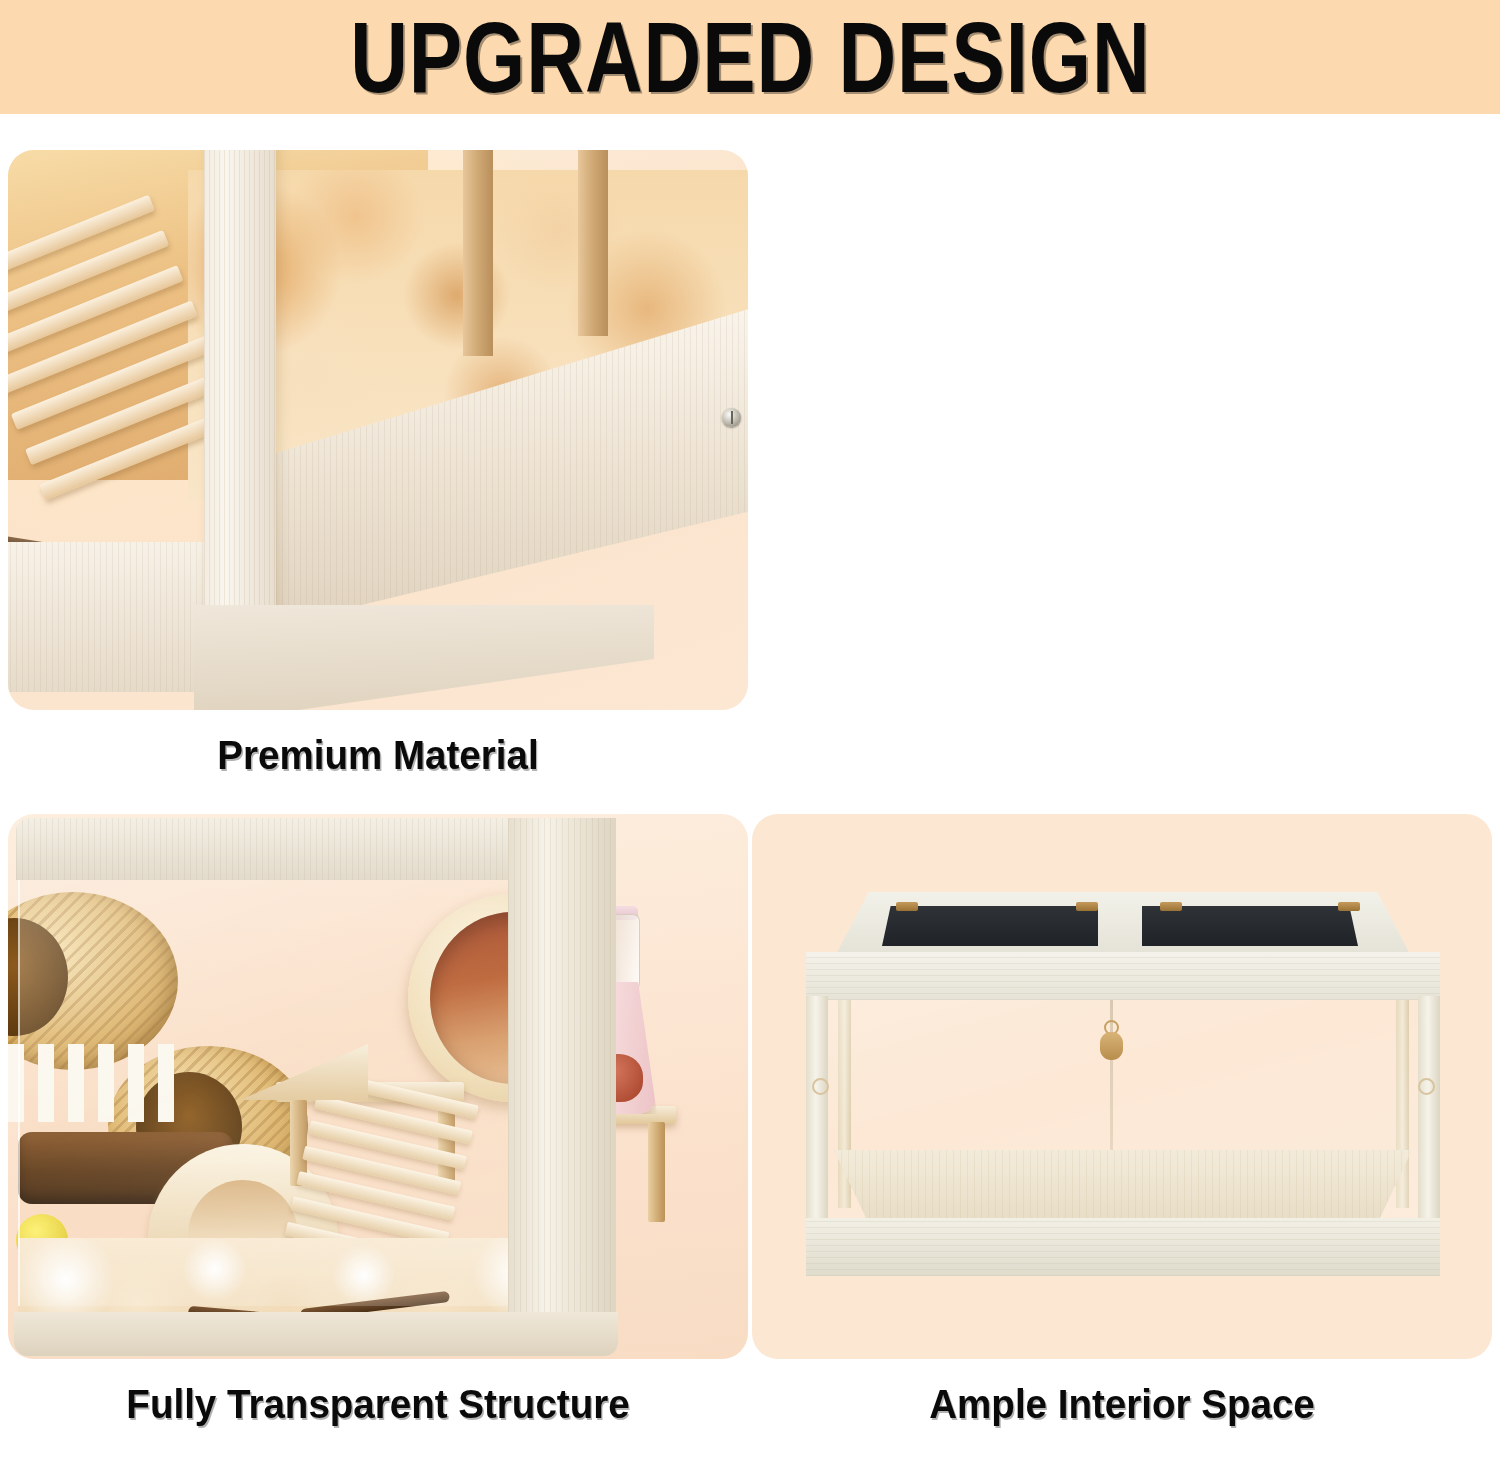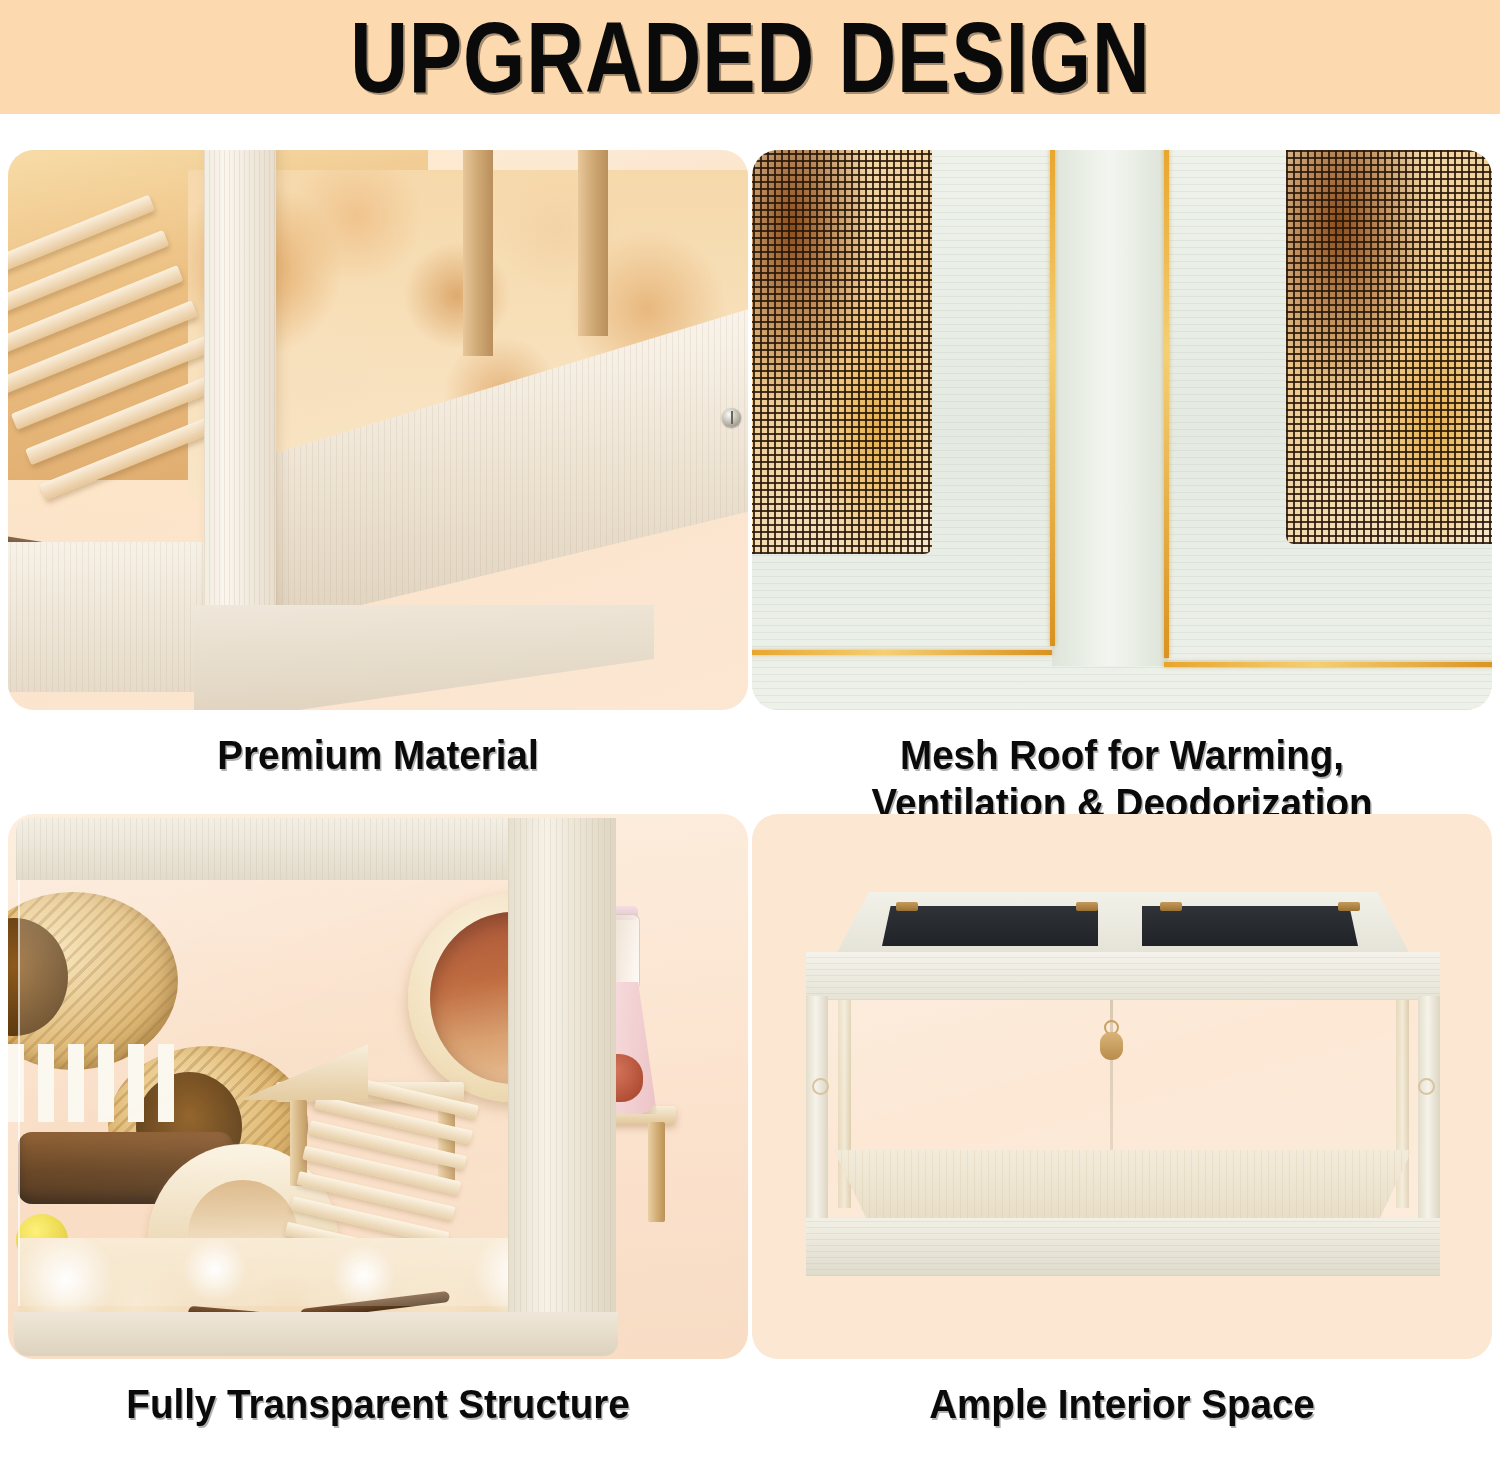--- a/index.html
+++ b/index.html
@@ -462,40 +462,20 @@
       <div class="p1-frame-vert"></div>
       <div class="p1-foot"></div>
 
       <div class="p1-screw" style="left:714px; top:258px;"></div>
     </div>
     <div class="caption">
       <span class="caption-line">Premium Material</span>
     </div>
   </div>
 
-  <div class="cell cell-tr">
-    <div class="photo p2">
-      <div class="p2-wood"></div>
-
-      <div class="p2-mesh p2-mesh-l"></div>
-      <div class="p2-mesh p2-mesh-r"></div>
-
-      <div class="p2-panel-edge" style="left:300px; top:-4px; width:116px; height:520px;"></div>
-
-      <div class="p2-seam" style="left:298px; top:-4px; height:500px;"></div>
-      <div class="p2-seam" style="left:412px; top:-4px; height:512px;"></div>
-
-      <div class="p2-seam-h" style="left:-4px; top:500px; width:304px;"></div>
-      <div class="p2-seam-h" style="left:412px; top:512px; width:336px;"></div>
-    </div>
-    <div class="caption">
-      <span class="caption-line">Mesh Roof for Warming,</span>
-      <span class="caption-line">Ventilation &amp; Deodorization</span>
-    </div>
-  </div>
 
   <div class="cell cell-br">
     <div class="photo photo-tall p4">
       <div class="p4-cage">
 
         <div class="p4-roof-frame"></div>
         <div class="p4-mesh-panel p4-mesh-l"></div>
         <div class="p4-mesh-panel p4-mesh-r"></div>
         <div class="p4-hinge" style="left:106px;"></div>
         <div class="p4-hinge" style="left:286px;"></div>

